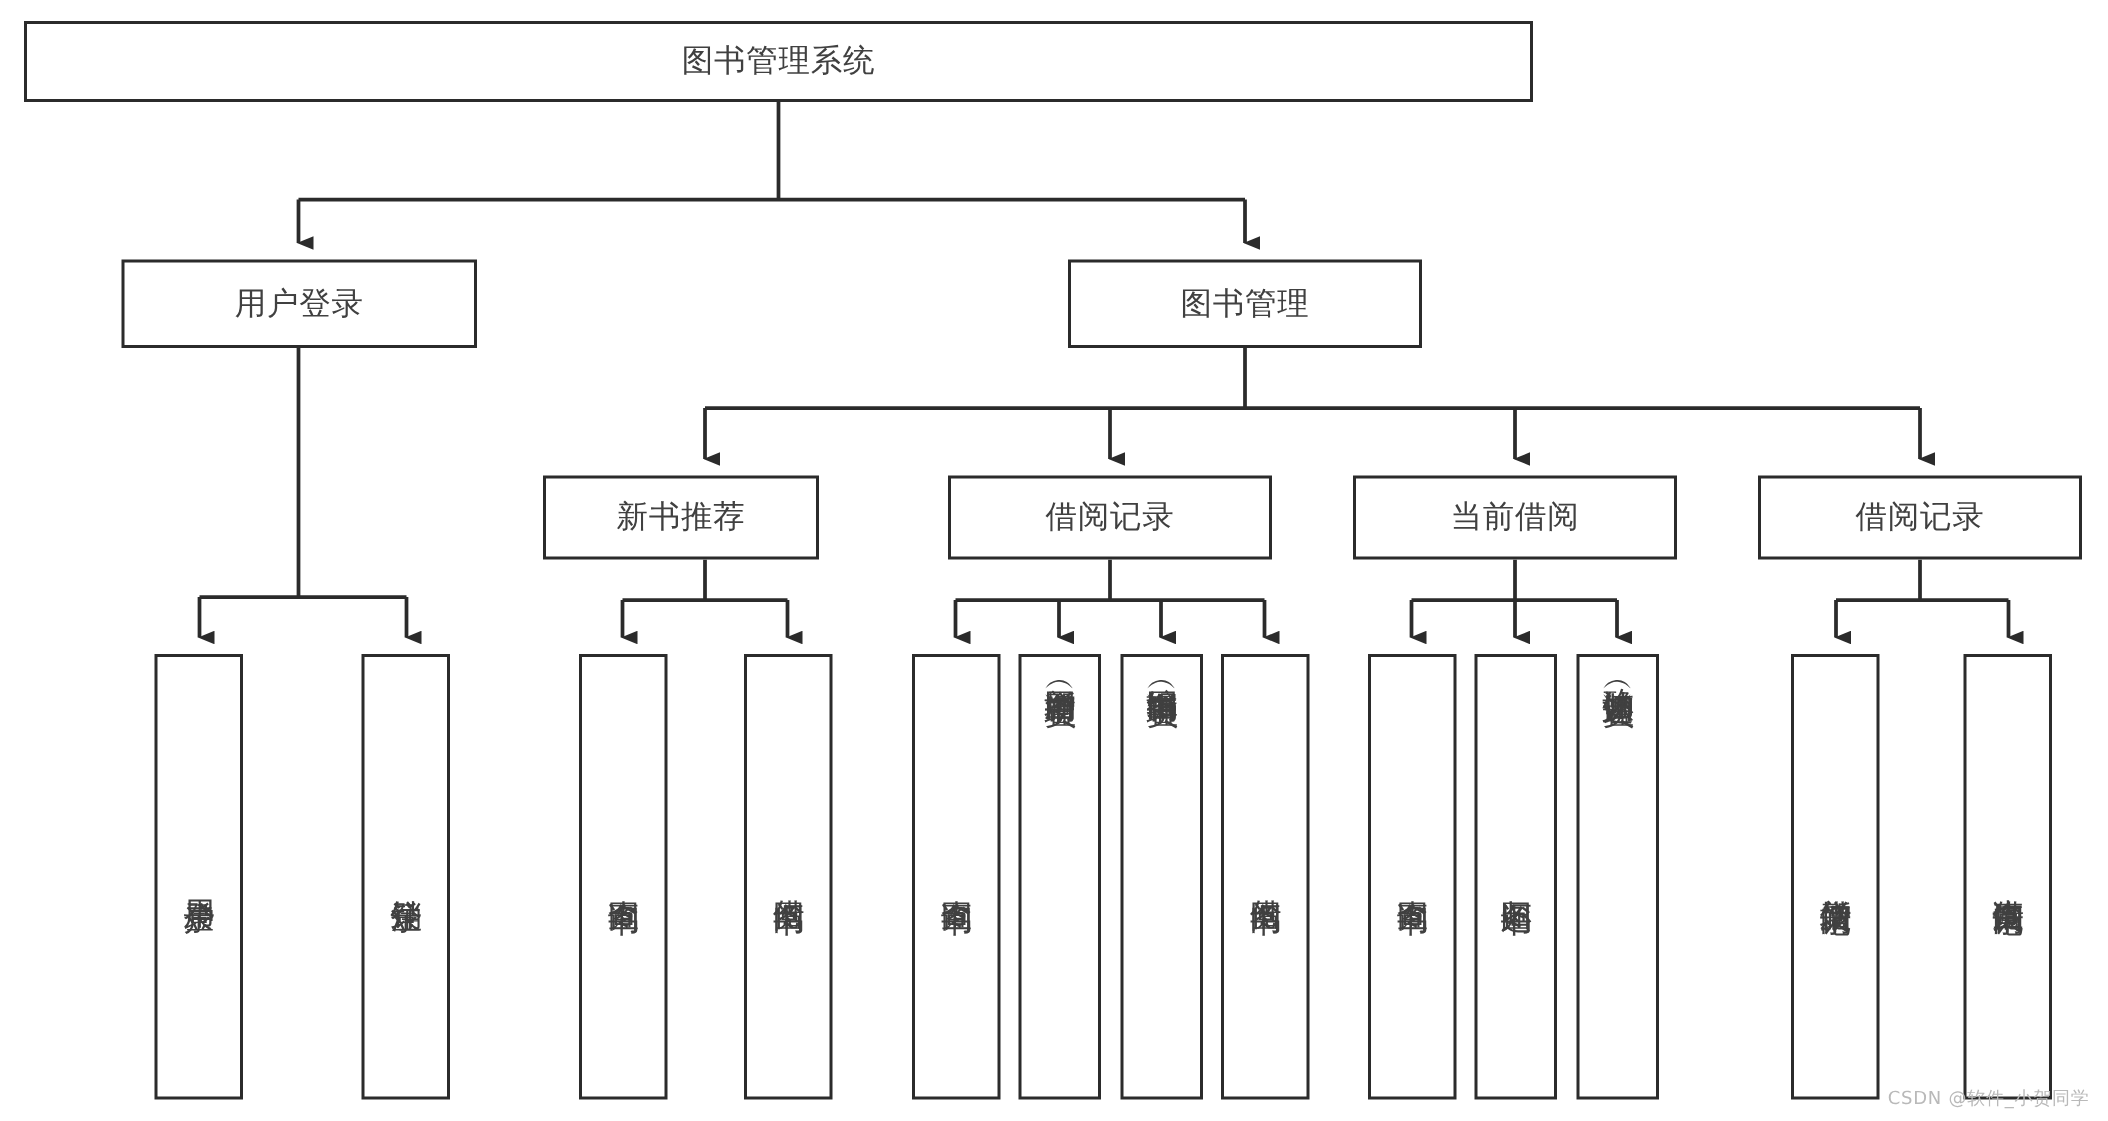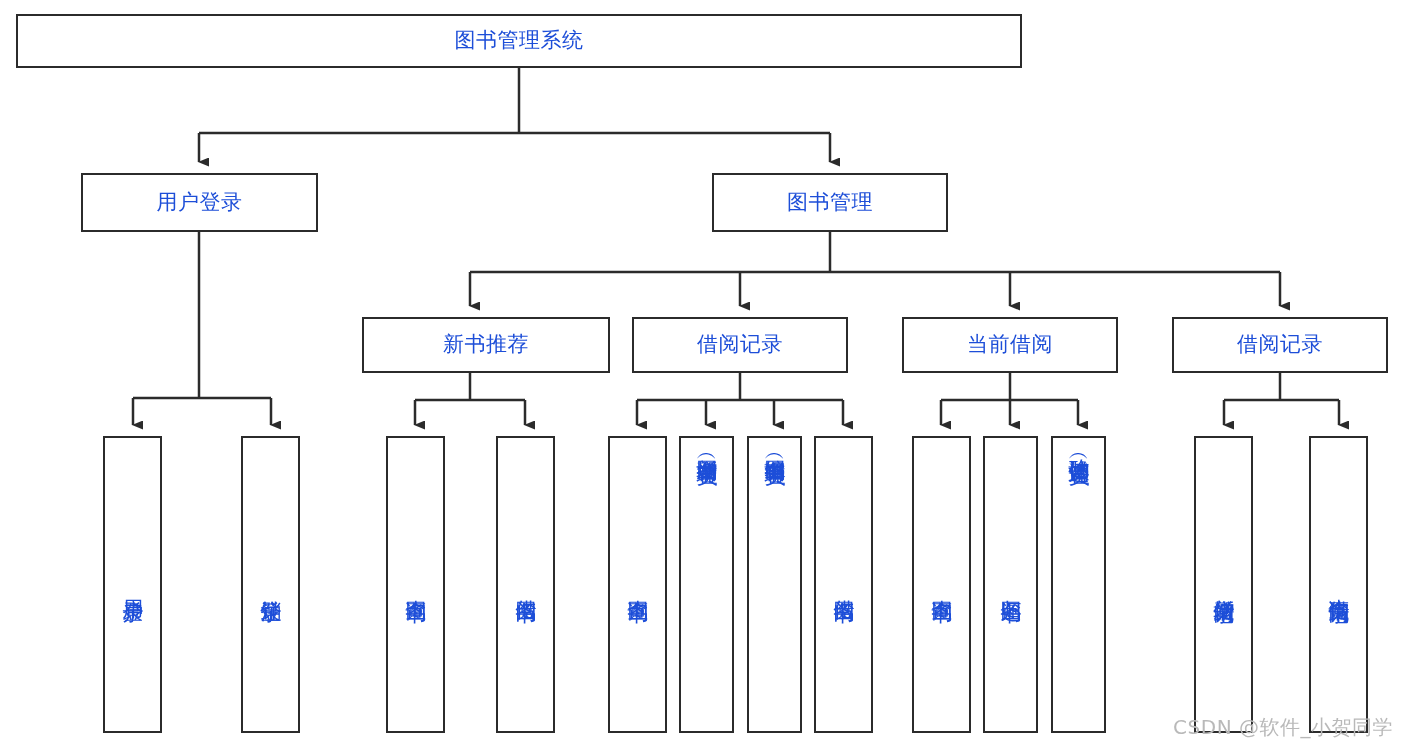--- a/index.html
+++ b/index.html
@@ -33,21 +33,21 @@
     border: 2.5px solid #2b2b2b;
     background: #ffffff;
     display: flex;
     align-items: center;
     justify-content: center;
     z-index: 2;
   }
   .node .lbl {
     font-size: 21px;
     line-height: 1.12;
-    color: #1d4ed8;
+    color: #404040;
     letter-spacing: 0.5px;
     white-space: nowrap;
     text-align: center;
   }
   .node.vertical {
     align-items: flex-start;
     justify-content: center;
     padding-top: 4px;
   }
   .node.vertical .lbl {
@@ -60,21 +60,21 @@
     letter-spacing: 1px;
   }
   .node.vertical.centered {
     align-items: center;
     padding-top: 0;
   }
   #watermark {
     position: absolute;
     right: 12px;
     bottom: 6px;
-    font-size: 20px;
+    font-size: 12px;
     color: #b9b9b9;
     letter-spacing: 0.5px;
     z-index: 5;
     white-space: nowrap;
     font-family: "DejaVu Sans", "Liberation Sans", sans-serif;
   }
 </style>
 </head>
 <body>
 
@@ -134,21 +134,21 @@
     <span class="lbl">图书管理系统</span>
   </div>
 
   <div class="node" style="left:81px; top:173px; width:237px; height:59px;">
     <span class="lbl">用户登录</span>
   </div>
   <div class="node" style="left:712px; top:173px; width:236px; height:59px;">
     <span class="lbl">图书管理</span>
   </div>
 
-  <div class="node" style="left:362px; top:317px; width:248px; height:56px;">
+  <div class="node" style="left:362px; top:317px; width:184px; height:56px;">
     <span class="lbl">新书推荐</span>
   </div>
   <div class="node" style="left:632px; top:317px; width:216px; height:56px;">
     <span class="lbl">借阅记录</span>
   </div>
   <div class="node" style="left:1172px; top:317px; width:216px; height:56px;">
     <span class="lbl">借阅记录</span>
   </div>
   <div class="node" style="left:902px; top:317px; width:216px; height:56px;">
     <span class="lbl">当前借阅</span>

